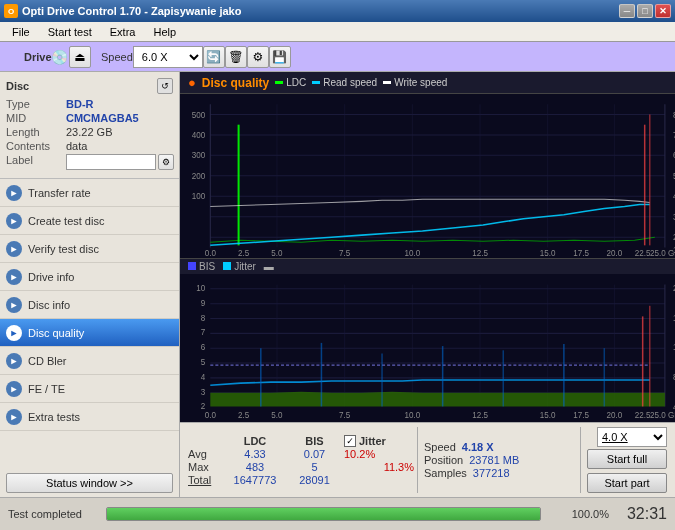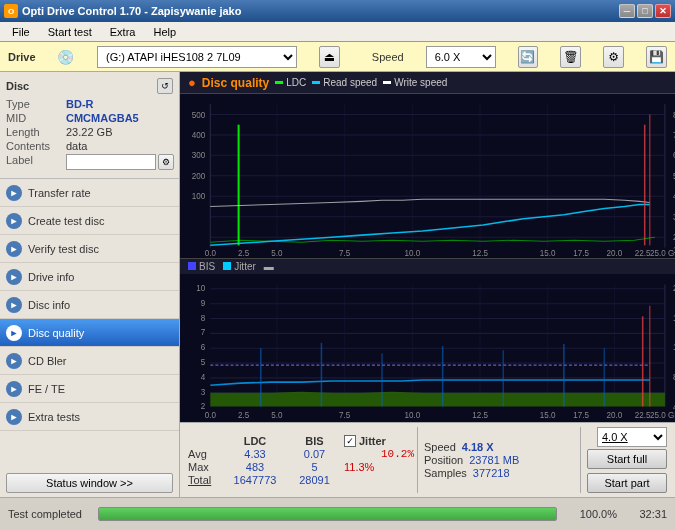--- a/index.html
+++ b/index.html
@@ -14,21 +14,21 @@
     .title-btn.close { background: linear-gradient(to bottom, #e05050, #c03030); }
     
     
     .menu-bar { background: #f0ede6; border-bottom: 1px solid #999; height: 20px; display: flex; align-items: center; padding: 0 4px; gap: 2px; }
     .menu-item { padding: 2px 8px; font-size: 11px; cursor: pointer; border-radius: 2px; }
     
     
     .main { display: flex; flex-direction: column; height: calc(530px - 22px - 20px); }
     
     
-    .drive-bar { background: #fef9c3; border-bottom: 1px solid #aaa; height: 30px; display: flex; align-items: center; padding: 0 8px; gap: 22px; }
+    .drive-bar { background: #c4b5fd; border-bottom: 1px solid #aaa; height: 30px; display: flex; align-items: center; padding: 0 24px; gap: 0; }
     .drive-label { font-size: 11px; font-weight: bold; color: #333; }
     .drive-select { height: 22px; font-size: 11px; border: 1px solid #999; background: white; padding: 0 4px; min-width: 200px; }
     .drive-speed-label { margin-left: 10px; font-size: 11px; color: #333; }
     .speed-select { height: 22px; font-size: 11px; border: 1px solid #999; background: white; padding: 0 4px; min-width: 70px; }
     .icon-btn { width: 22px; height: 22px; border: 1px solid #999; background: linear-gradient(to bottom, #f5f5f5, #e0e0e0); display: flex; align-items: center; justify-content: center; cursor: pointer; border-radius: 2px; font-size: 12px; }
     
     
     .content { display: flex; flex: 1; overflow: hidden; }
     
     
@@ -75,25 +75,25 @@
     
     
     .stats-panel { background: #e8e4dc; border-top: 1px solid #aaa; padding: 4px 8px; display: flex; align-items: center; gap: 0; }
     .stats-divider { width: 1px; background: #aaa; margin: 0 6px; align-self: stretch; }
     .checkbox { width: 12px; height: 12px; border: 1px solid #666; background: white; display: flex; align-items: center; justify-content: center; font-size: 9px; }
     
     .btn-start-full { background: linear-gradient(to bottom, #f0f0f0, #d0d0d0); border: 1px solid #888; padding: 3px 10px; font-size: 11px; cursor: pointer; border-radius: 2px; margin-bottom: 2px; width: 80px; }
     .btn-start-part { background: linear-gradient(to bottom, #f0f0f0, #d0d0d0); border: 1px solid #888; padding: 3px 10px; font-size: 11px; cursor: pointer; border-radius: 2px; width: 80px; }
     
     
-    .progress-bar-container { background: #d4d0c8; border-top: 1px solid #aaa; height: 22px; display: flex; align-items: center; padding: 16px 8px; gap: 0; }
+    .progress-bar-container { background: #d4d0c8; border-top: 1px solid #aaa; height: 22px; display: flex; align-items: center; padding: 16px 8px; gap: 8px; }
     .progress-track { flex: 1; height: 14px; background: white; border: 1px solid #888; border-radius: 2px; overflow: hidden; }
     .progress-fill { height: 100%; background: linear-gradient(to bottom, #60d060, #40a840); }
     .progress-label { font-size: 11px; color: #333; min-width: 60px; text-align: right; }
-    .progress-time { font-size: 11px; color: #333; min-width: 50px; text-align: right; }
+    .progress-time { font-size: 16px; color: #333; min-width: 50px; text-align: right; }
     
     .status-text { font-size: 11px; color: #333; min-width: 90px; }
     
     
     .bis-header { background: #1a1a2e; padding: 2px 8px; display: flex; align-items: center; gap: 8px; }
     .bis-legend { display: flex; align-items: center; gap: 3px; }
     .bis-dot { width: 8px; height: 8px; }
     .bis-dot.bis { background: #4444ff; }
     .bis-dot.jitter { background: #00ccff; }
   </style>
@@ -117,23 +117,20 @@
   <span class="menu-item">Start test</span>
   <span class="menu-item">Extra</span>
   <span class="menu-item">Help</span>
 </div>
 
 <div class="main">
 
   <div class="drive-bar">
     <span class="drive-label">Drive</span>
     <span style="font-size:14px;">💿</span>
-    <select class="drive-select">
-      <option>(G:) ATAPI iHES108 2 7L09</option>
-    </select>
     <div class="icon-btn">⏏</div>
     <span class="drive-speed-label">Speed</span>
     <select class="speed-select">
       <option>6.0 X</option>
     </select>
     <div class="icon-btn">🔄</div>
     <div class="icon-btn">🗑</div>
     <div class="icon-btn">⚙</div>
     <div class="icon-btn">💾</div>
   </div>
@@ -381,27 +378,27 @@
             <span style="color:#333;font-weight:bold;text-align:center;">BIS</span>
             <div style="display:flex;align-items:center;gap:3px;">
               <div class="checkbox">✓</div>
               <span style="color:#333;font-weight:bold;">Jitter</span>
             </div>
           </div>
           <div style="display:grid;grid-template-columns:35px 60px 55px 70px;gap:2px;">
             <span style="color:#333;">Avg</span>
             <span style="color:#2244aa;text-align:center;">4.33</span>
             <span style="color:#2244aa;text-align:center;">0.07</span>
-            <span style="color:#cc0000;text-align:right;font-family:Liberation Mono, monospace;">10.2%</span>
+            <span style="color:#cc0000;text-align:left;">10.2%</span>
           </div>
           <div style="display:grid;grid-template-columns:35px 60px 55px 70px;gap:2px;">
             <span style="color:#333;">Max</span>
             <span style="color:#2244aa;text-align:center;">483</span>
             <span style="color:#2244aa;text-align:center;">5</span>
-            <span style="color:#cc0000;text-align:left;">11.3%</span>
+            <span style="color:#cc0000;text-align:right;">11.3%</span>
           </div>
           <div style="display:grid;grid-template-columns:35px 60px 55px;gap:2px;">
             <span style="color:#333;text-decoration:underline;">Total</span>
             <span style="color:#2244aa;text-align:center;">1647773</span>
             <span style="color:#2244aa;text-align:center;">28091</span>
           </div>
         </div>
 
         <div class="stats-divider" style="margin:0 6px;"></div>
 

